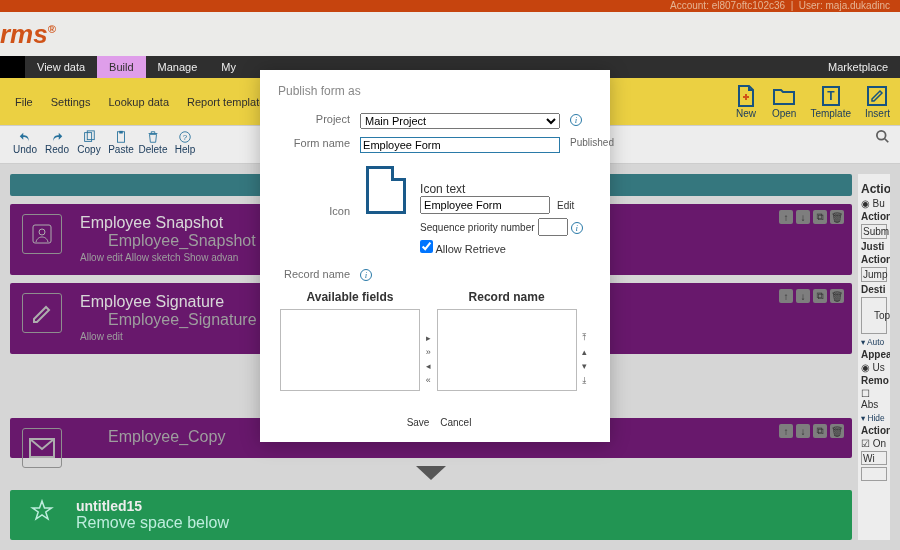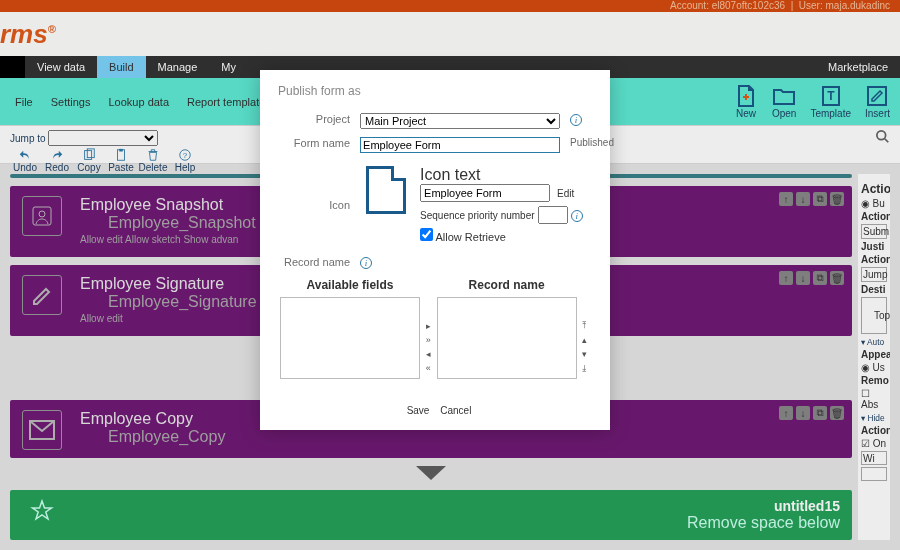--- a/index.html
+++ b/index.html
@@ -5,23 +5,23 @@
   * { box-sizing: border-box; margin: 0; padding: 0; font-family: Arial, Helvetica, sans-serif; }
   body { width: 900px; height: 550px; overflow: hidden; background: #eee; position: relative; }
   .orange-bar { height: 12px; background: #d64a10; position: relative; }
   .orange-bar .acc { position: absolute; right: 10px; top: 0; font-size: 10px; color: #f7c29e; }
   .brand-bar { height: 44px; background: #fdfdfb; padding-left: 0; display: flex; align-items: center; }
   .logo { font-family: Georgia, serif; font-style: italic; font-size: 26px; font-weight: bold; color: #e05a1a; }
   .logo sup { font-size: 11px; vertical-align: super; }
   .menu-bar { height: 22px; background: #333; color: #fff; display: flex; align-items: stretch; font-size: 11px; }
   .menu-bar .item { padding: 4px 12px; display: flex; align-items: center; cursor: pointer; }
   .menu-bar .item.first-dark { background:#000; width: 25px; }
-  .menu-bar .active { background: #7dd3fc; color: #333; }
+  .menu-bar .active { background: #f0abfc; color: #333; }
   .menu-bar .spacer { flex: 1; }
-  .sub-bar { height: 48px; background: #5eead4; display: flex; align-items: center; padding: 0 15px; font-size: 11px; color: #333; gap: 18px; border-bottom: 1px solid #ddd; position: relative; }
+  .sub-bar { height: 48px; background: #fde047; display: flex; align-items: center; padding: 0 15px; font-size: 11px; color: #333; gap: 18px; border-bottom: 1px solid #ddd; position: relative; }
   .sub-bar .ritems { position: absolute; right: 10px; top: 6px; display: flex; gap: 14px; }
   .ritems .ritem { display: flex; flex-direction: column; align-items: center; font-size: 10px; color: #246; cursor: pointer; }
   .ritems svg { width: 24px; height: 24px; }
   .toolbar { height: 38px; background: #fff; display: flex; align-items: flex-start; padding: 4px 10px; font-size: 10px; color: #246; gap: 6px; border-bottom:1px solid #ddd; }
   .toolbar select { font-size: 11px; width: 110px; }
   .toolbar .tbtn { display: flex; flex-direction: column; align-items: center; width: 30px; cursor: pointer; }
   .toolbar svg { width: 14px; height: 14px; }
   .toolbar .rsearch { margin-left: auto; display:flex; align-items:center; }
   .canvas { background:#e7e7e7; padding: 10px; height: 386px; overflow:hidden; display:flex; }
   .forms-col { flex:1; display:flex; flex-direction:column; gap:8px; }
@@ -32,21 +32,21 @@
   .widget .opts { font-size:10px; color:#aaa; margin-top:2px; }
   .widget .ctrl { position:absolute; right:8px; top:6px; display:flex; gap:3px; }
   .widget .ctrl span { width:14px; height:14px; background:#888; border-radius:2px; display:flex; align-items:center; justify-content:center; font-size:10px; color:#333;}
   .bluebar { background:#3a8088; height:50px; border-radius:2px; }
   .sigbtn { display:flex; justify-content:center; margin-top:-4px; }
   .sigbtn button { width:210px; padding:6px; font-size:12px; background:linear-gradient(#ddd,#ccc); border:1px solid #aaa; border-radius:3px; }
   .rightpanel { width:32px; background:#fff; margin-left:6px; font-size:11px; color:#333; padding:4px 3px; overflow:hidden;}
   .rightpanel h4 { font-size:12px; font-weight:bold; margin:4px 0 2px; color:#333; }
   .rightpanel .row { font-size:10px; margin:2px 0; }
   .rightpanel small { color:#246; }
-  .greenstrip { background:#25a15a; color:#fff; padding:8px 12px 8px 45px; position:relative; border-radius:2px;text-align:right; }
+  .greenstrip { background:#25a15a; color:#fff; padding:8px 12px 8px 66px; position:relative; border-radius:2px; }
   .greenstrip .wicon { position:absolute; left:12px; top:6px; width:40px; height:30px; display:flex; align-items:center; justify-content:center; }
   .arrow-connector { display:flex; justify-content:center; }
   .arrow-connector svg { width:30px; height:16px; }
 
   
   .overlay { position:absolute; inset:0; background:rgba(0,0,0,0.07); }
   .modal { position:absolute; left:260px; top:70px; width:350px; background:#fff; box-shadow:0 2px 18px rgba(0,0,0,0.25); padding:14px 18px 14px 18px; font-size:11px; color:#333;}
   .modal h1 { font-size:12px; font-weight:normal; color:#888; margin-bottom:10px; }
   .modal table.form td { padding:3px 4px; vertical-align:top; font-size:11px; }
   .modal input[type=text] { font-size:11px; padding:1px 2px; }
@@ -121,24 +121,20 @@
           <rect x="3" y="3" width="18" height="18" fill="none" stroke="#1a5a8a" stroke-width="2"></rect>
           <path d="M7 15l8-8 2 2-8 8H7z" fill="none" stroke="#1a5a8a" stroke-width="1.5"></path>
         </svg>
       <span>Insert</span>
     </div>
   </div>
 </div>
 
 <div class="toolbar">
   <div style="display:flex; flex-direction:column; gap:2px;">
-    <div>
-      <span>Jump to</span>
-      <select></select>
-    </div>
     <div style="display:flex; gap:2px;">
       <div class="tbtn">
           <svg viewBox="0 0 16 16">
             <path d="M6 3L2 7l4 4V8c3 0 6 1 6 5 1-6-3-7-6-7V3z" fill="#2a7aa8"></path>
           </svg>
           <span>Undo</span>
         </div>
       <div class="tbtn">
           <svg viewBox="0 0 16 16">
             <path d="M10 3l4 4-4 4V8c-3 0-6 1-6 5-1-6 3-7 6-7V3z" fill="#2a7aa8"></path>
@@ -230,21 +226,20 @@
         </svg>
       </div>
 
     <div class="widget">
       <div class="wicon">
         <svg width="26" height="20" viewBox="0 0 26 20">
             <rect x="1" y="1" width="24" height="18" fill="none" stroke="#bbb" stroke-width="2"></rect>
             <path d="M1 1l12 10L25 1" fill="none" stroke="#bbb" stroke-width="2"></path>
           </svg>
       </div>
-      <h3>Employee Copy</h3>
       <div class="slug">Employee_Copy</div>
       <div class="ctrl">
           <span>↑</span>
           <span>↓</span>
           <span>⧉</span>
           <span>🗑</span>
         </div>
     </div>
     <div class="arrow-connector">
         <svg viewBox="0 0 30 16">
@@ -304,21 +299,21 @@
     <tr>
       <td class="sectionlbl" style="vertical-align:middle;">Icon</td>
       <td colspan="2">
         <table>
               <tbody>
                 <tr>
           <td style="padding-right:8px;">
                     <div class="docicon"></div>
                   </td>
           <td>
-            <div style="font-size:16px;">Icon text</div>
+            <div style="font-size:12px;margin-top:16px;">Icon text</div>
             <input type="text" style="width: 130px;" value="Employee Form">
             <span style="font-size:10px;margin-left:4px;cursor:pointer;">Edit</span>
             <div style="margin-top:4px;">
               <span style="font-size:10px;">Sequence priority number</span>
               <input type="text" style="width: 30px;" value="">
               <span class="info">i</span>
             </div>
             <div style="margin-top:4px;">
               <input type="checkbox" checked="" style="">
               <span>Allow Retrieve</span>

